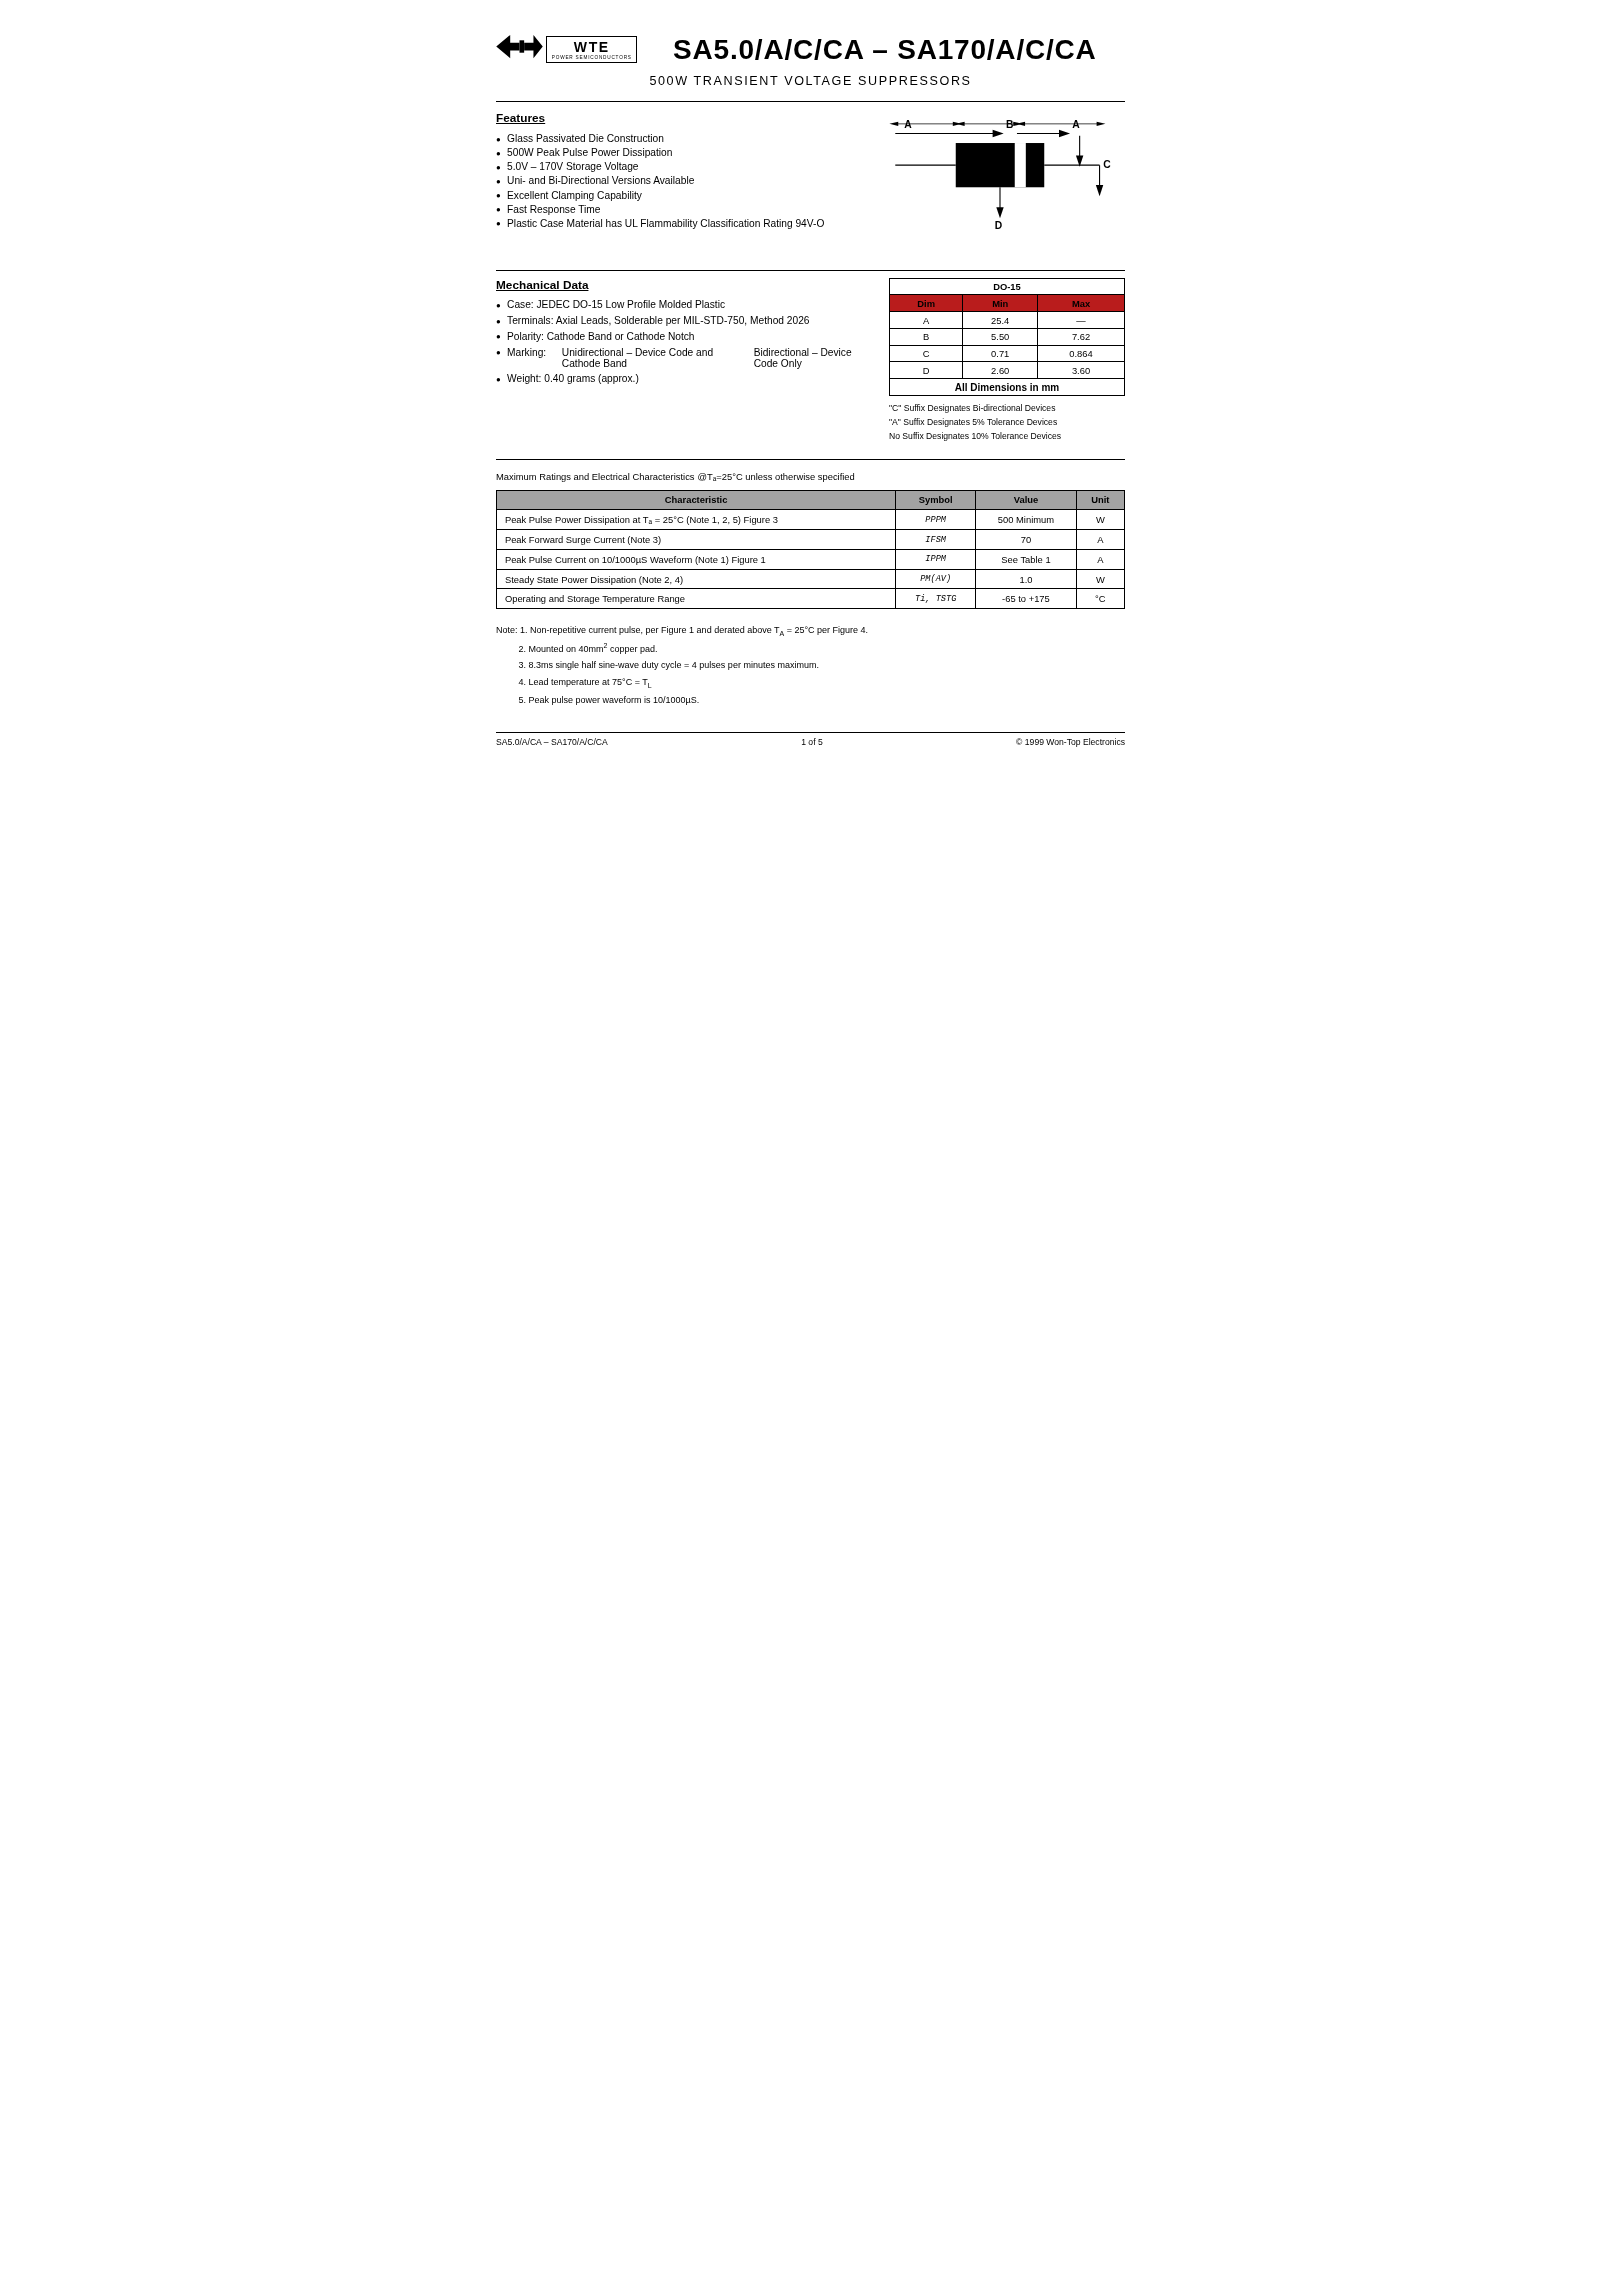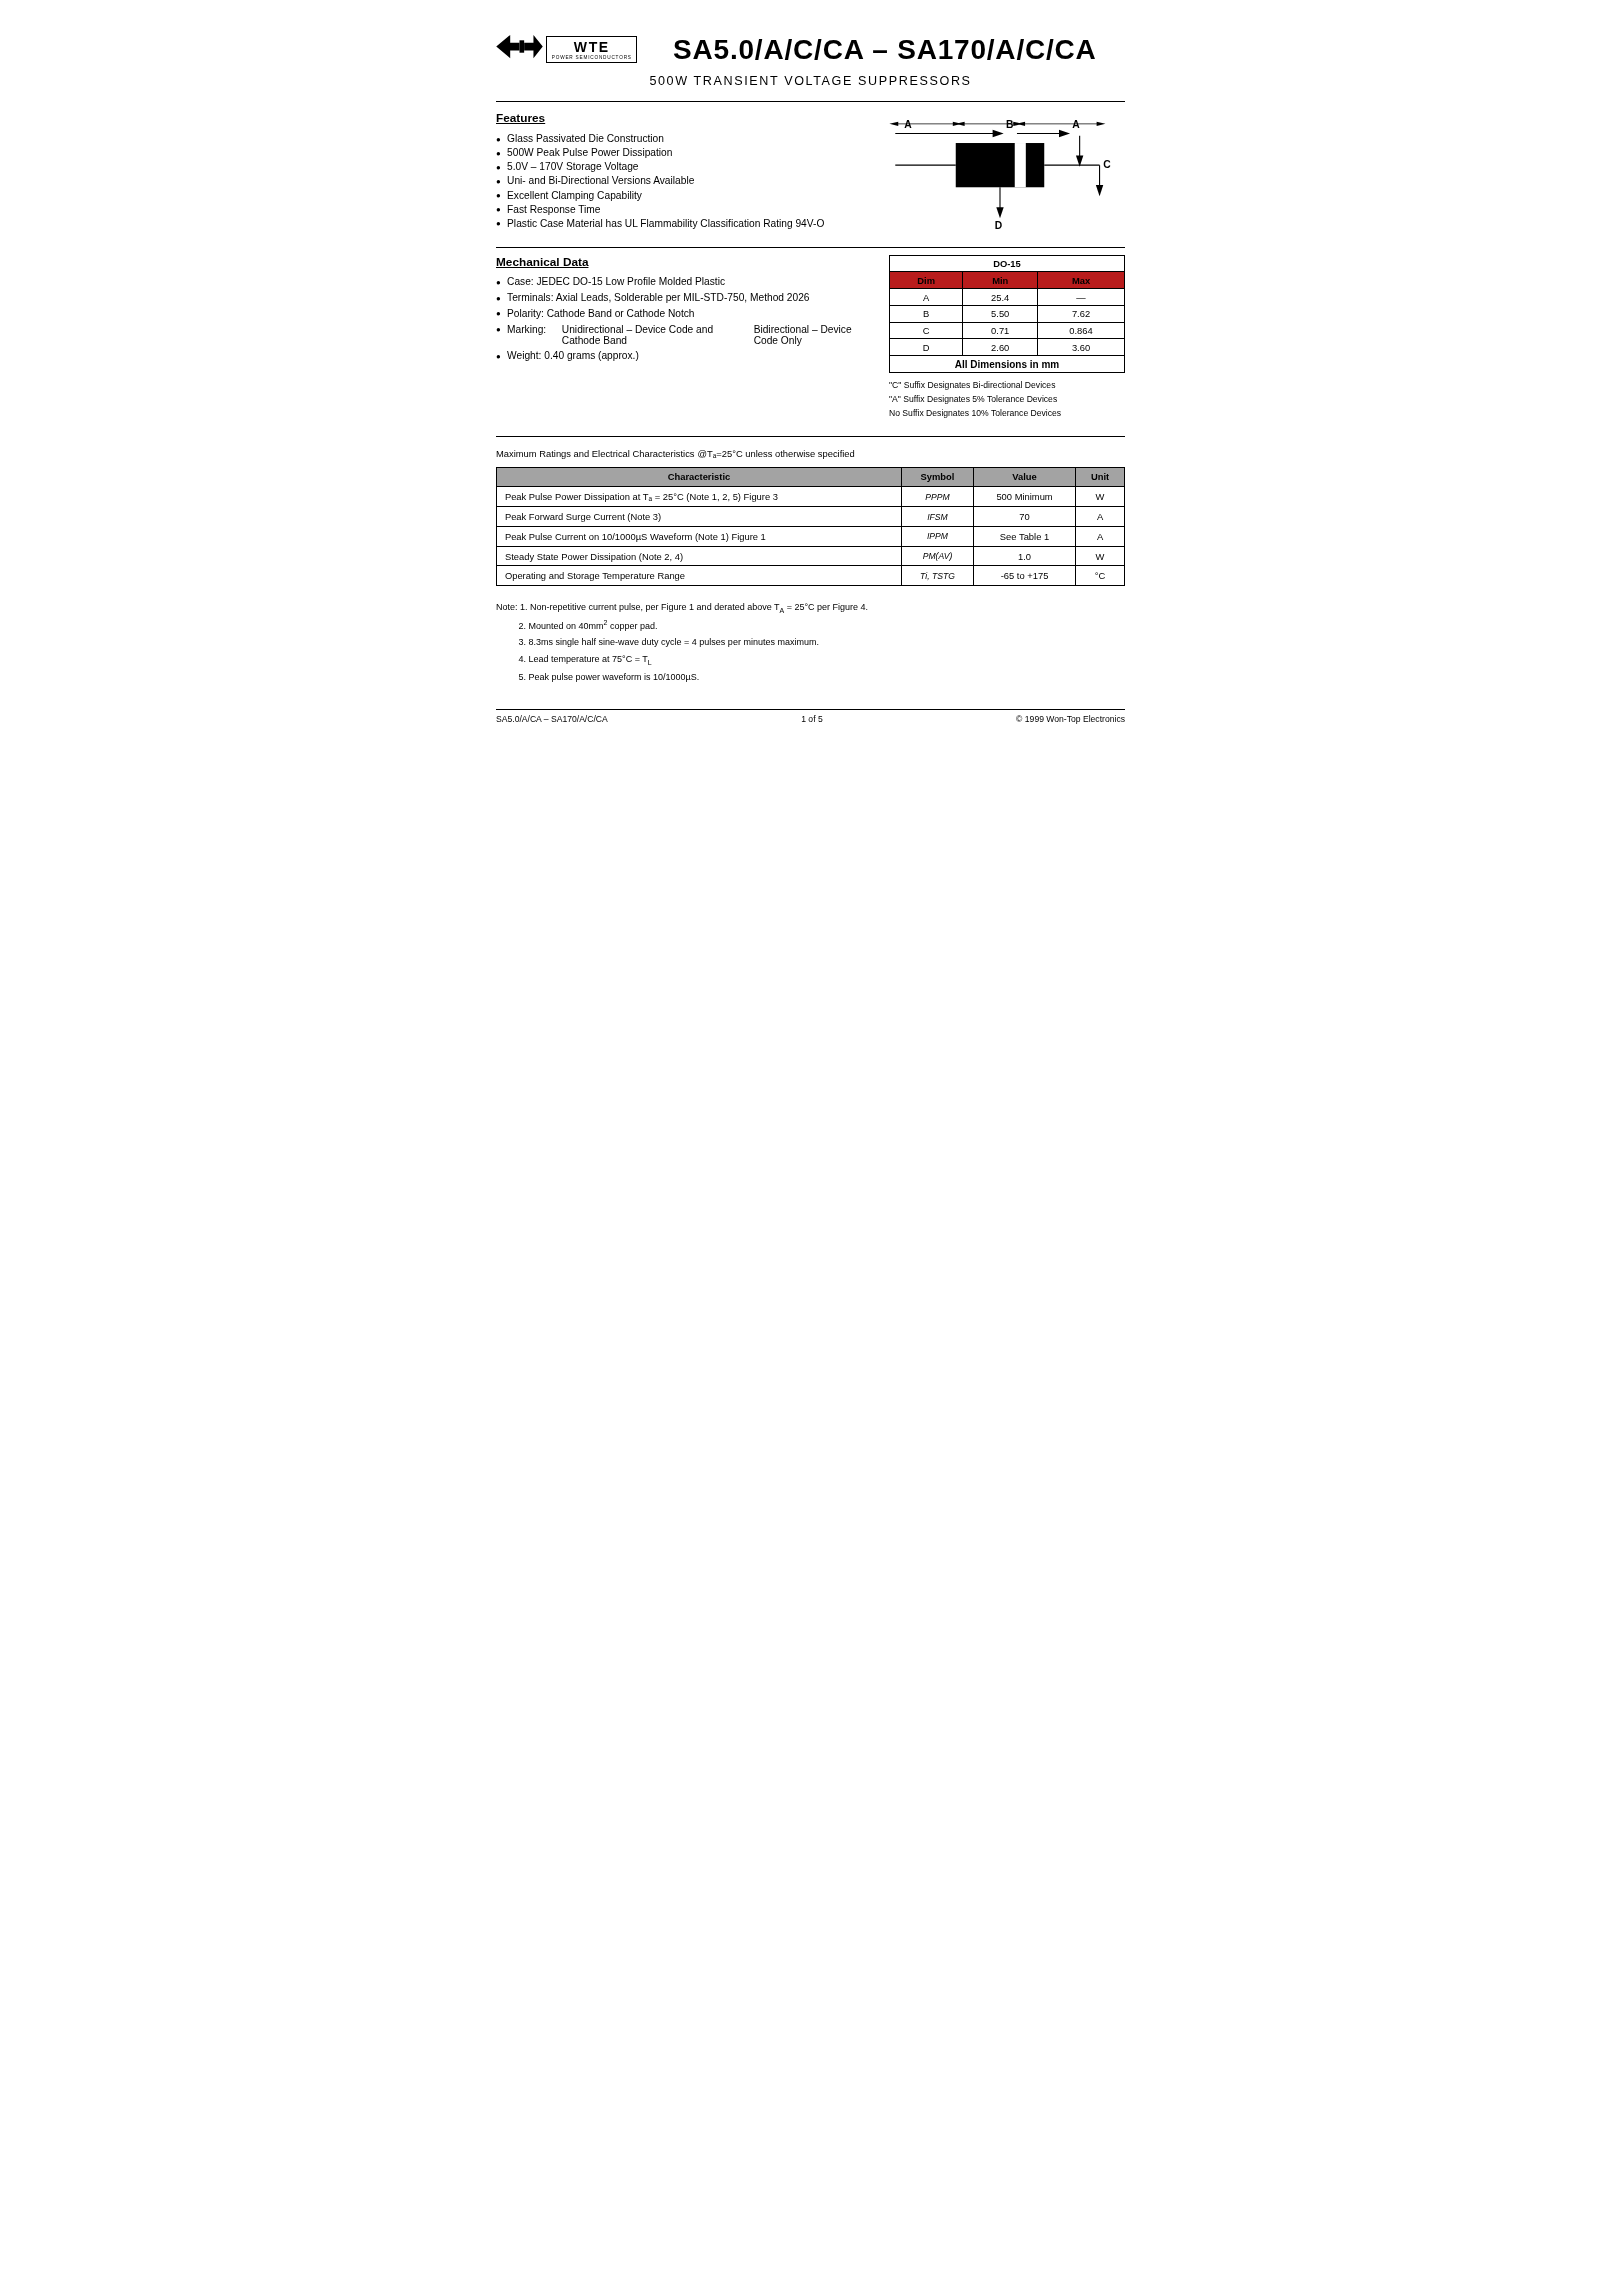--- a/index.html
+++ b/index.html
@@ -71,21 +71,21 @@
     
     .section-title {
       font-size: 11.8px;
       font-weight: bold;
       margin-bottom: 7.9px;
       text-decoration: underline;
     }
     .features-grid {
       display: flex;
       gap: 15.7px;
-      margin-bottom: 10px;
+      margin-bottom: 33px;
     }
     .features-list {
       flex: 1;
     }
     .features-list ul {
       list-style: none;
       padding: 0;
     }
     .features-list ul li {
       display: flex;
@@ -196,20 +196,21 @@
       border: 0.8px solid #000;
       padding: 3.9px 7.9px;
     }
     .ratings-table td.center {
       text-align: center;
     }
     .ratings-table td.symbol {
       text-align: center;
       font-style: italic;
       font-size: 8.6px;
+      font-family: Liberation Mono, monospace;
     }
     
     .notes {
       font-size: 9px;
       line-height: 1.8;
       margin-bottom: 23.6px;
     }
     
     .footer {
       border-top: 0.8px solid #000;

